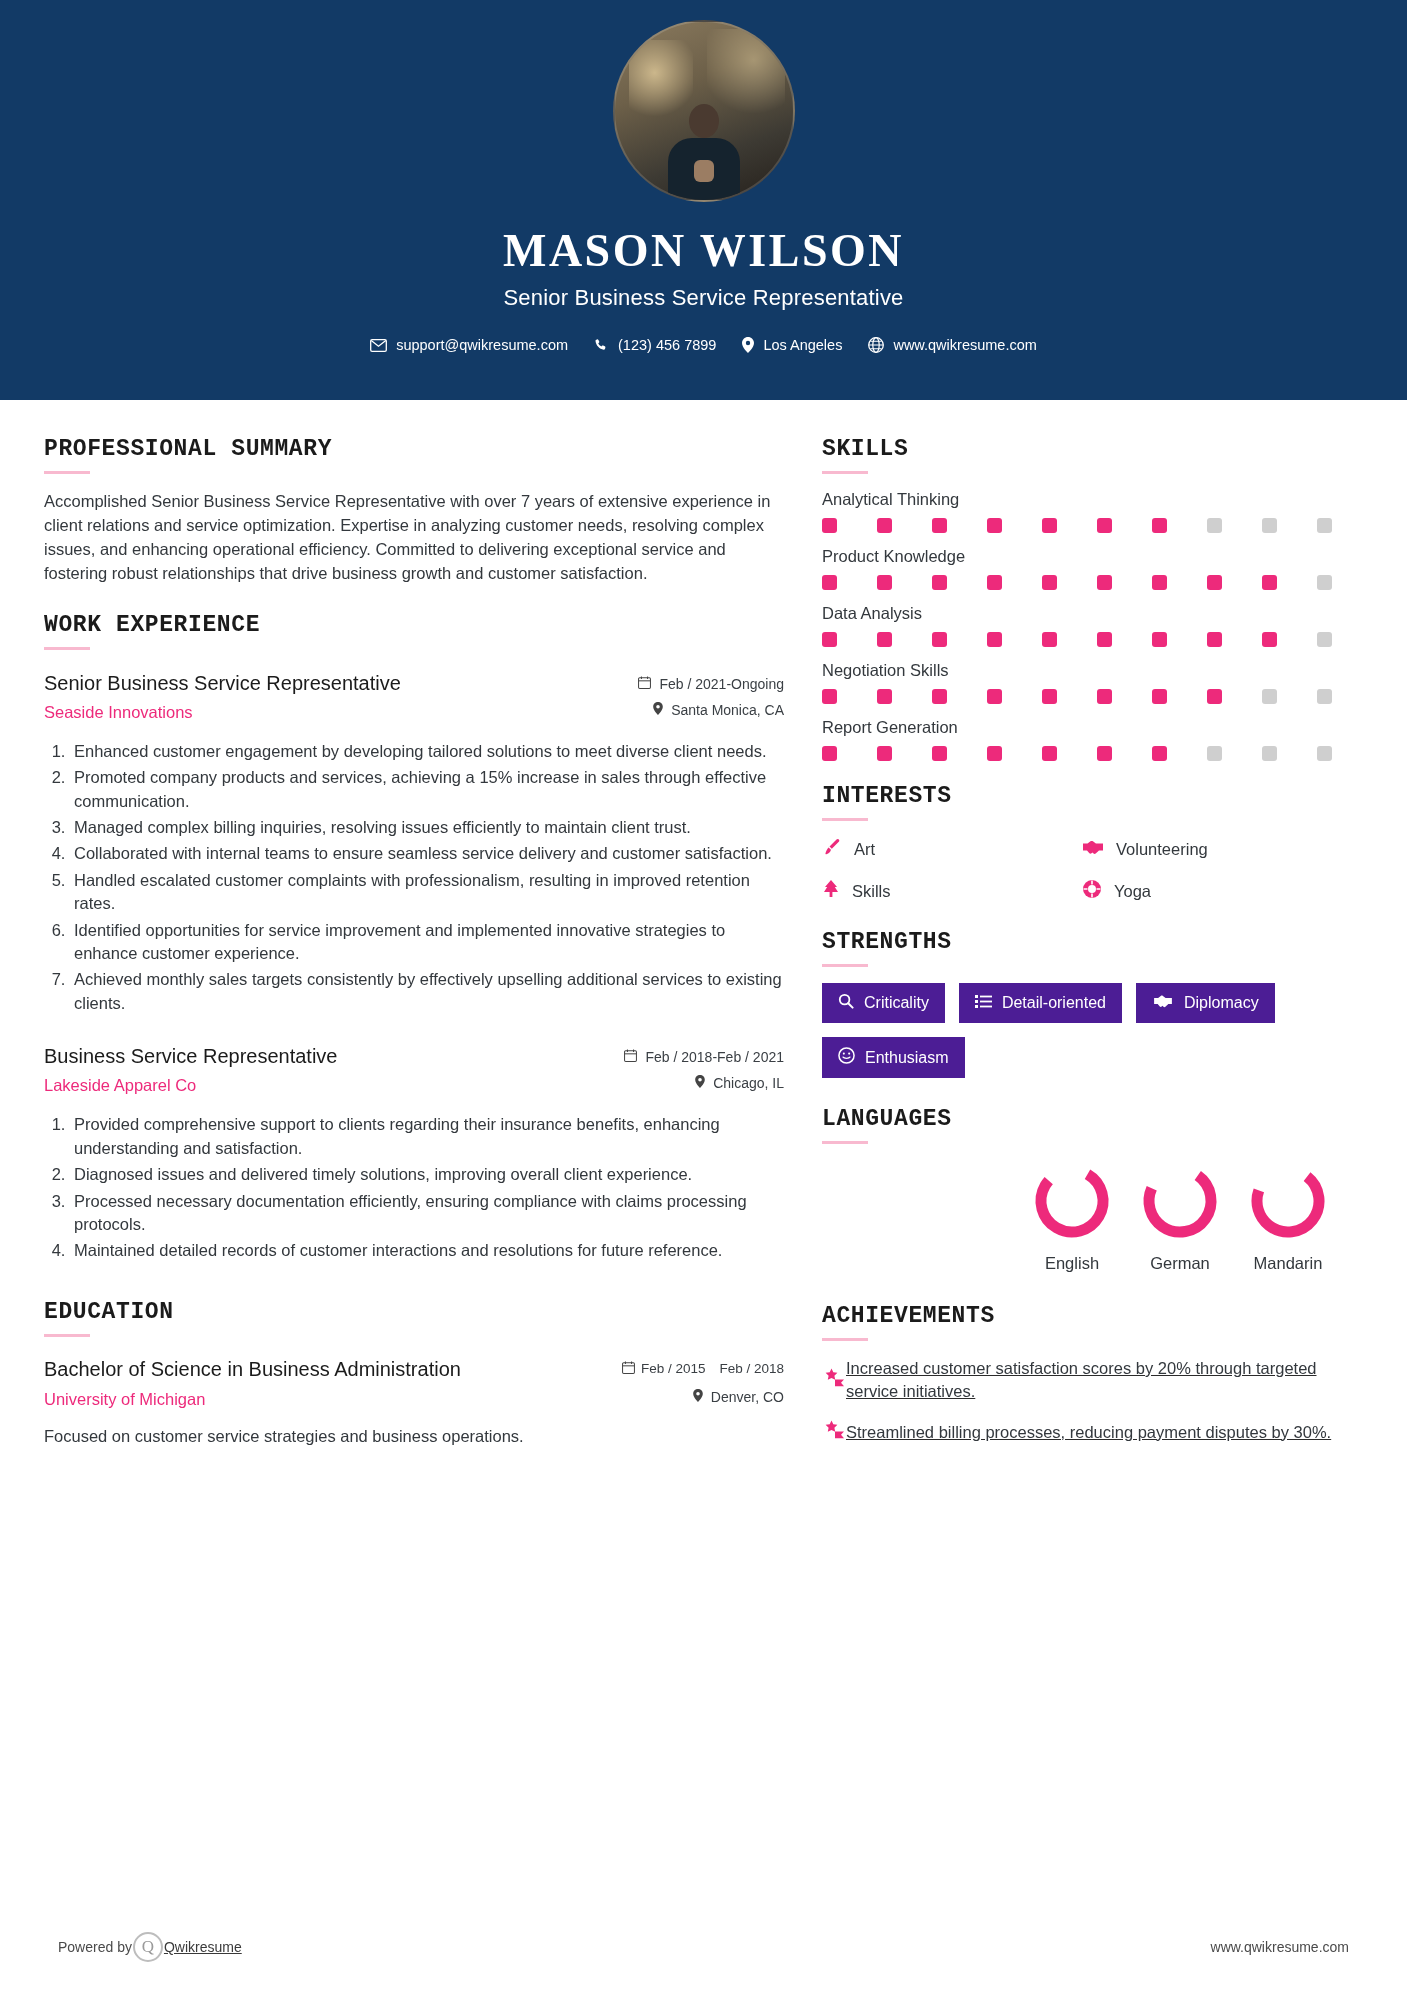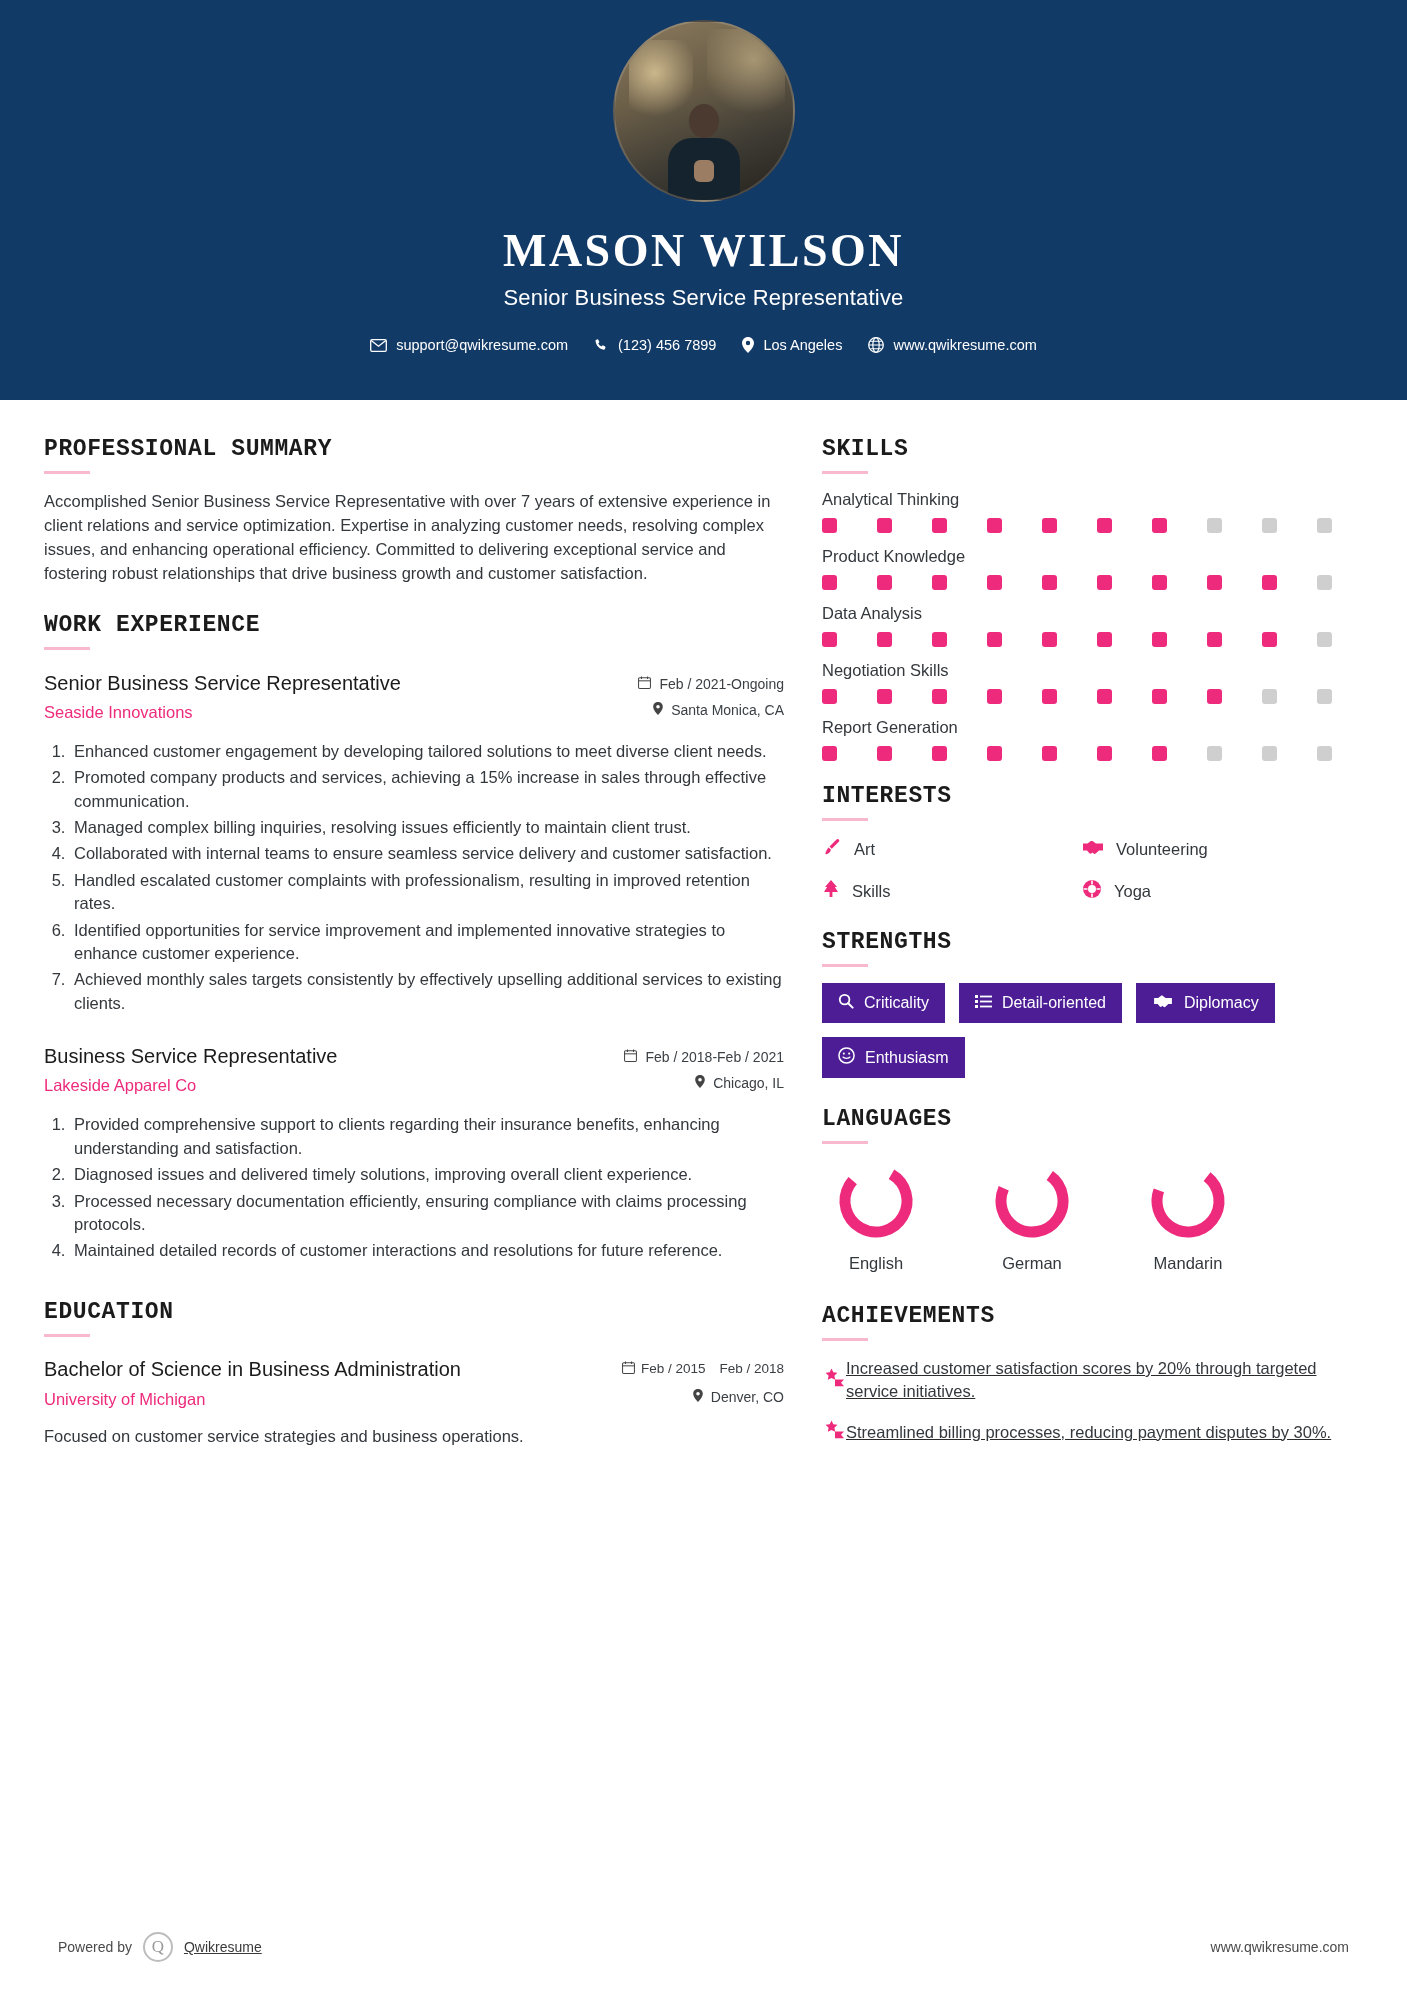--- a/index.html
+++ b/index.html
@@ -155,36 +155,36 @@
 
   .interests { display:grid; grid-template-columns: 1fr 1fr; row-gap: 18px; margin-bottom: 6px; }
   .interest { display:flex; align-items:center; gap: 12px; font-size: 16.5px; color:#33383d; }
 
   .strengths { display:flex; flex-wrap: wrap; gap: 14px; }
   .strength {
     background: #4c1d95; color:#fff; font-size: 16px;
     padding: 10px 16px; display:flex; align-items:center; gap: 10px;
   }
 
-  .langs { display:flex; gap: 48px; margin-top: 14px; }
+  .langs { display:flex; margin-top: 14px; justify-content: flex-end; }
   .lang { width: 108px; text-align:center; }
   .ring { width: 82px; height: 82px; margin: 0 auto 12px auto; position:relative; }
   .lang-label { font-size: 16.5px; color:#33383d; }
 
   .achv { display:flex; margin-bottom: 16px; align-items:center;text-decoration:underline; }
   .achv-text { font-size: 16.5px; line-height:1.4; color:#33383d; }
 
   
   .footer {
     position:absolute; left:0; bottom:0; width:100%;
     padding: 0 58px 28px 58px;
     display:flex; justify-content: space-between; align-items:center;
     font-size: 14px; color:#4a4a4a;
   }
-  .powered { display:flex; align-items:center; gap: 11px; }
+  .powered { display:flex; align-items:center; gap: 1px; }
   .q-logo {
     width: 30px; height: 30px; border-radius: 50%;
     border: 2px solid #bdbdbd; color:#9a9a9a;
     display:flex; align-items:center; justify-content:center;
     font-family: "Liberation Serif", serif; font-size: 17px;
   }
   .qwik { text-decoration: underline; color:#3a3a3a; }
 </style>
 </head>
 <body>

